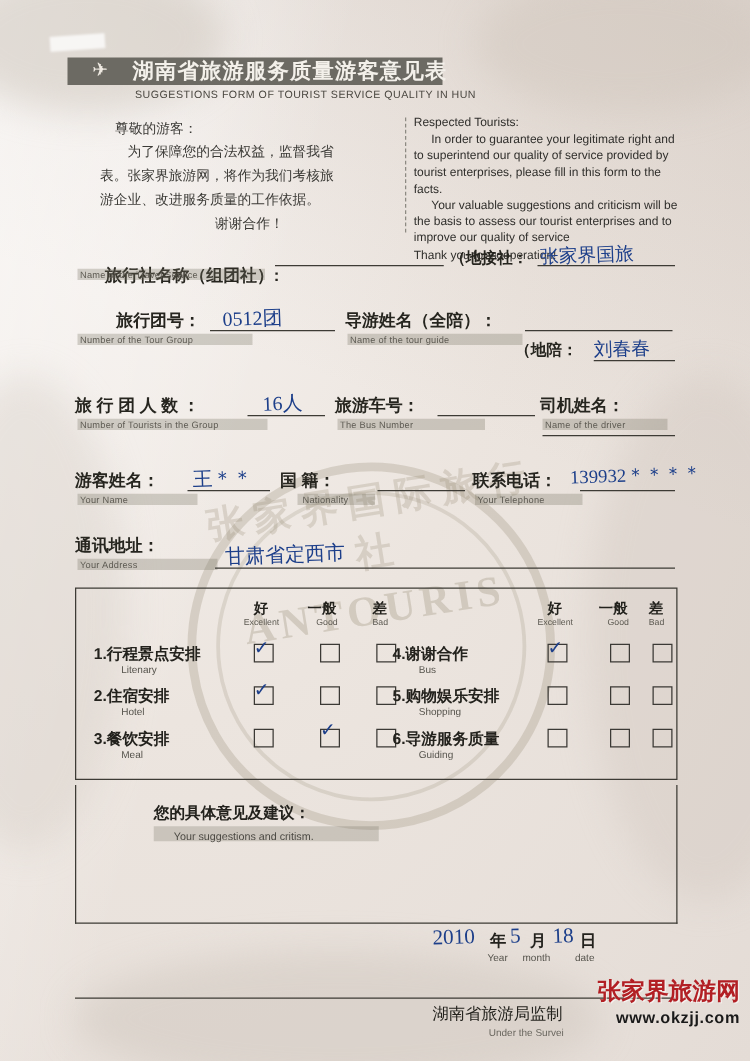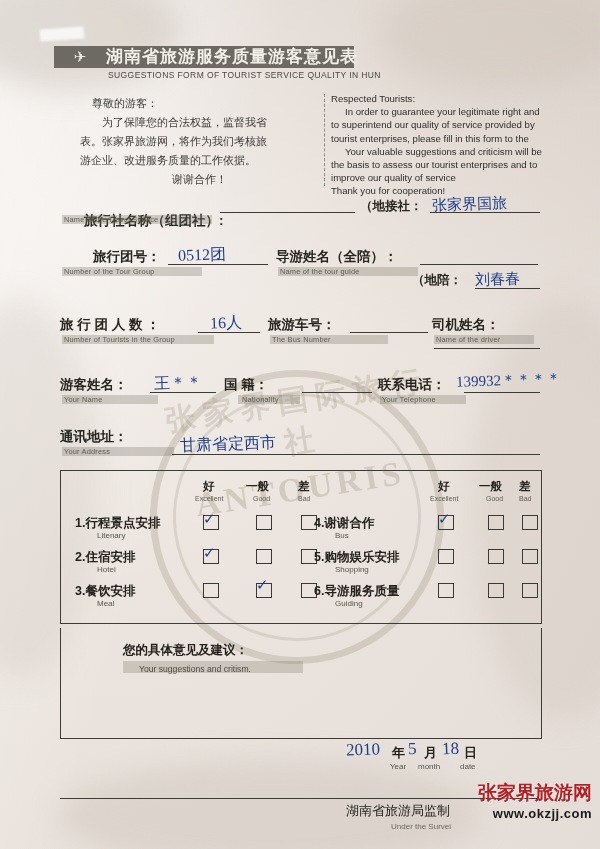--- a/index.html
+++ b/index.html
@@ -200,20 +200,21 @@
       <div class="ln" style="padding-left:92px;">谢谢合作！</div>
     </div>
 
     <div class="vline"></div>
 
     <div class="intro-en">
       <div>Respected Tourists:</div>
       <div style="padding-left:14px;">In order to guarantee your legitimate right and</div>
       <div>to superintend our quality of service provided by</div>
       <div>tourist enterprises, please fill in this form to the</div>
+      <div>facts.</div>
       <div style="padding-left:14px;">Your valuable suggestions and criticism will be</div>
       <div>the basis to assess our tourist enterprises and to</div>
       <div>improve our quality of service</div>
       <div>Thank you for cooperation!</div>
     </div>
 
     <div class="row" style="top:160px;">
       <div class="lbl" style="left:0;top:16px;margin-left:24px;">旅行社名称（组团社）:</div>
       <div class="sub-band" style="left:2px;top:19px;width:150px;"></div>
       <div class="sub" style="left:4px;top:19px;">Name   of   the   Travel   Service</div>

